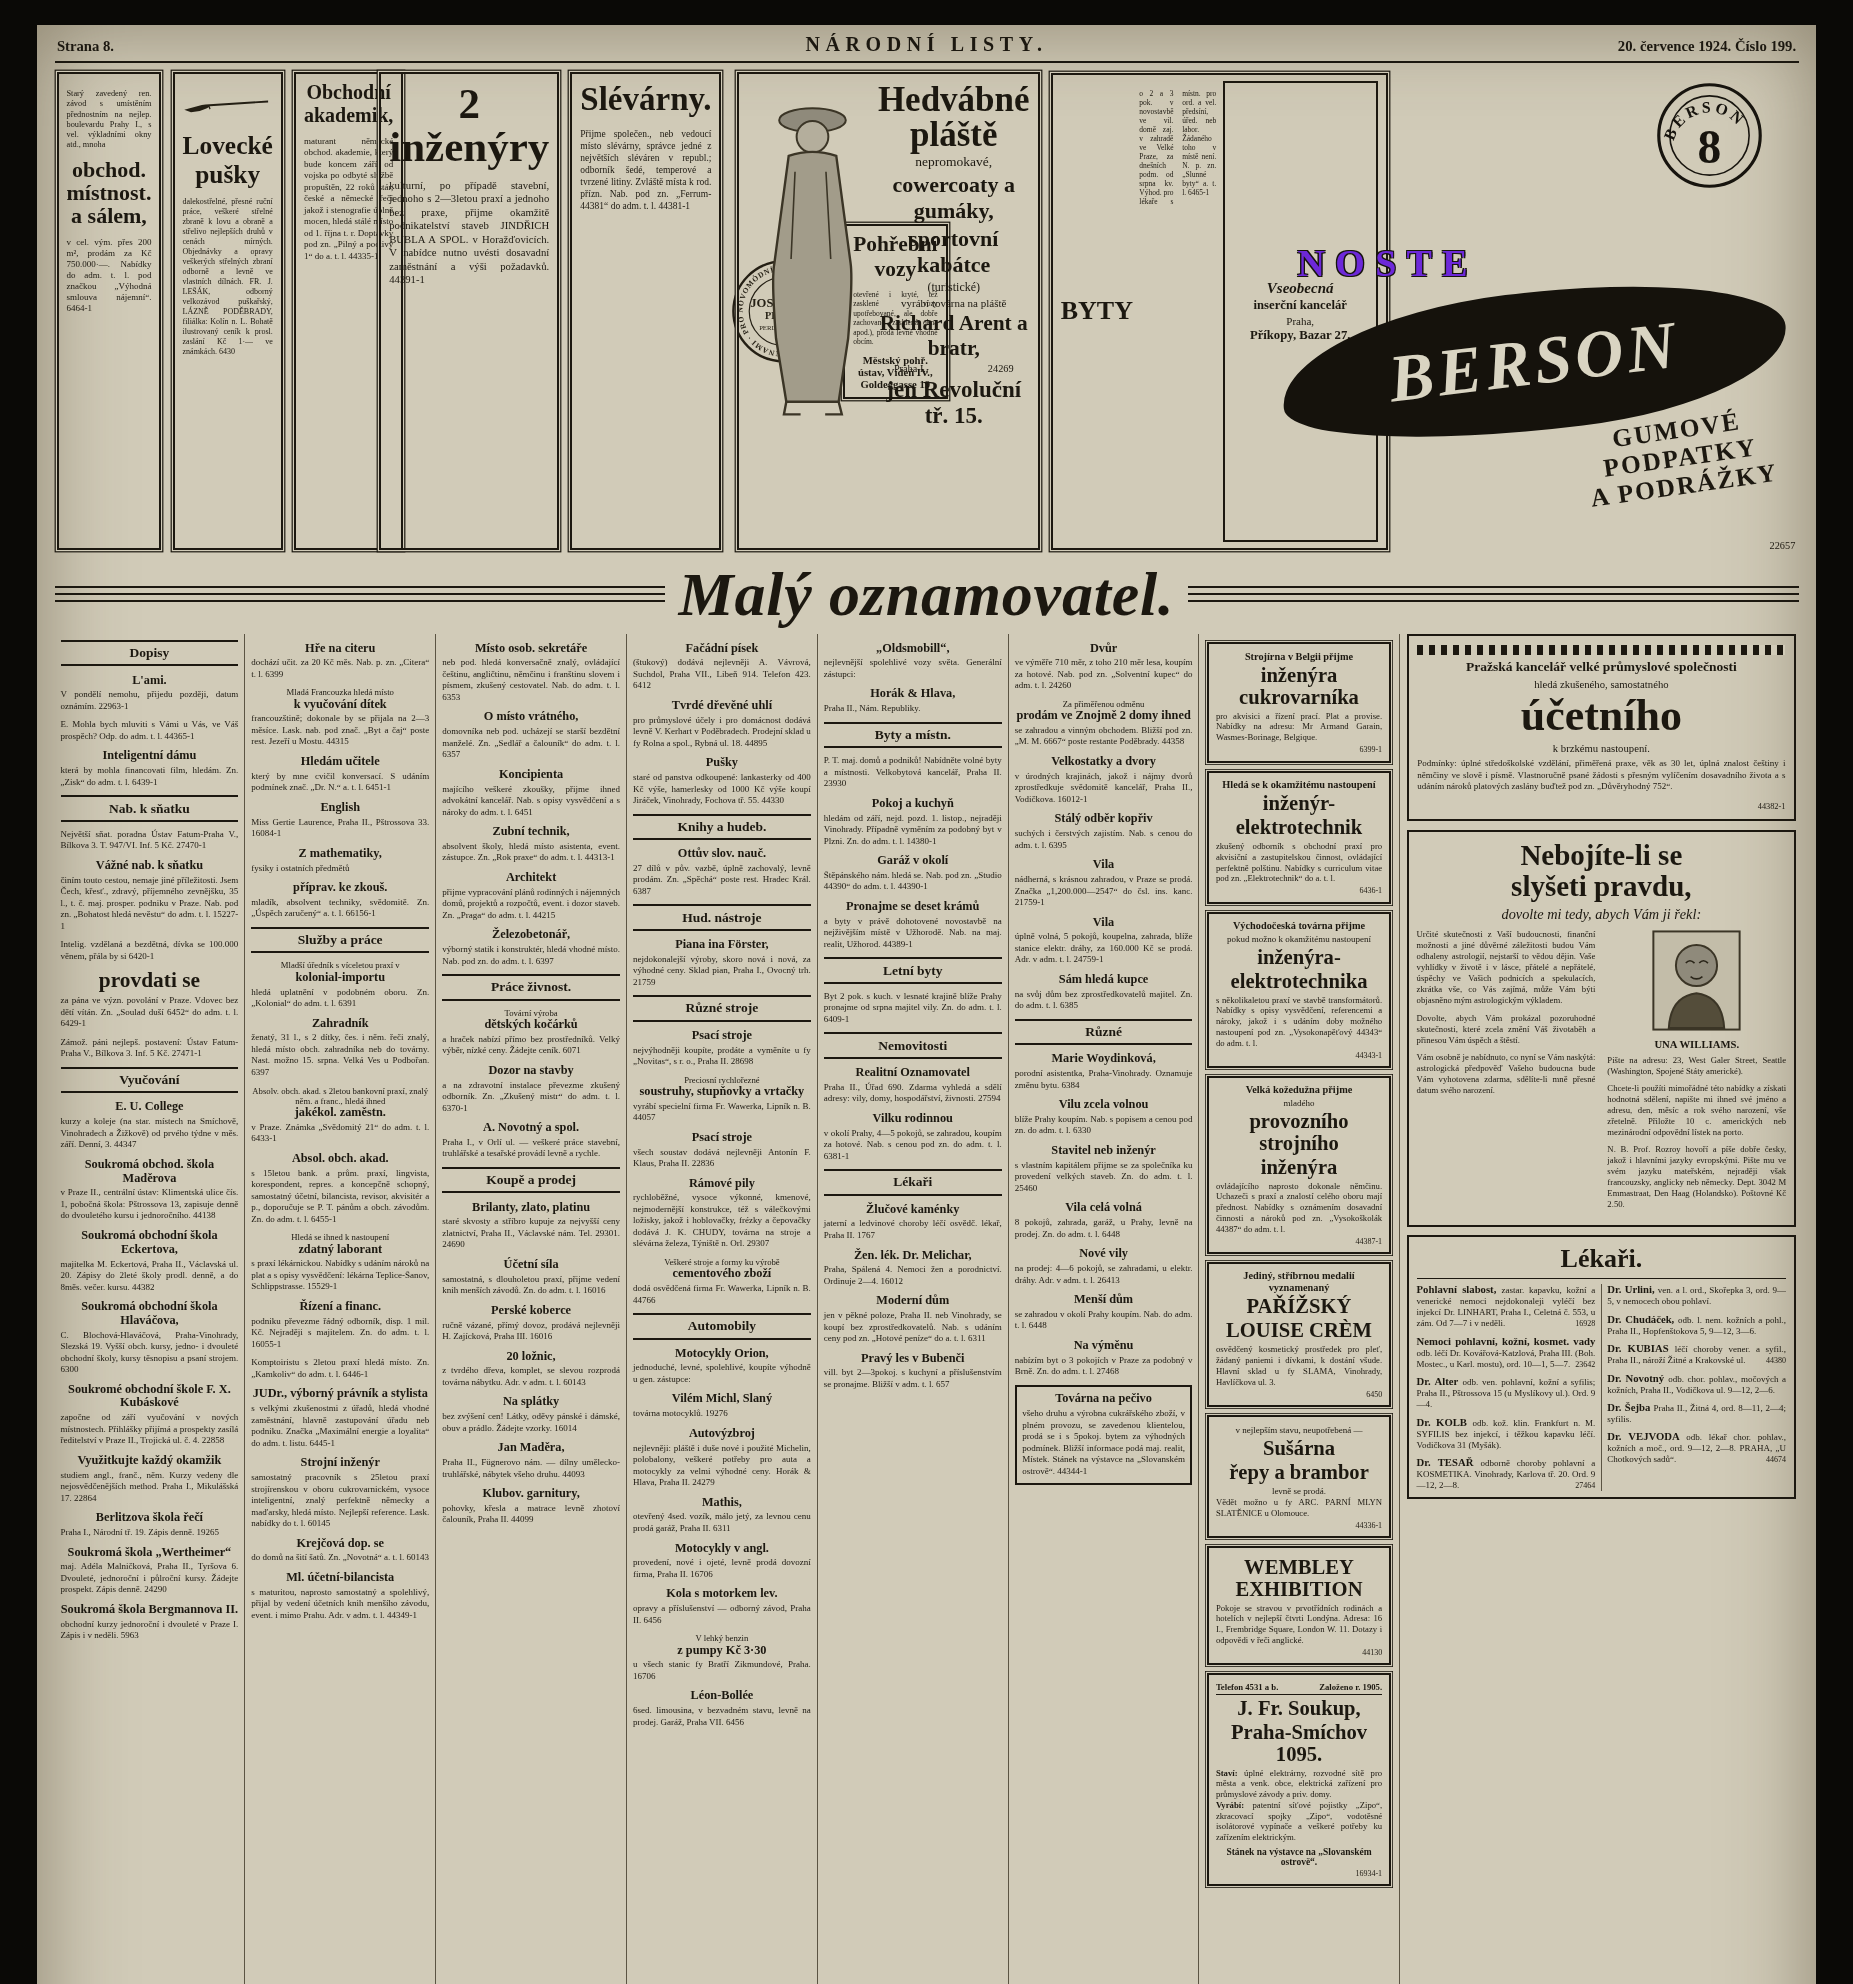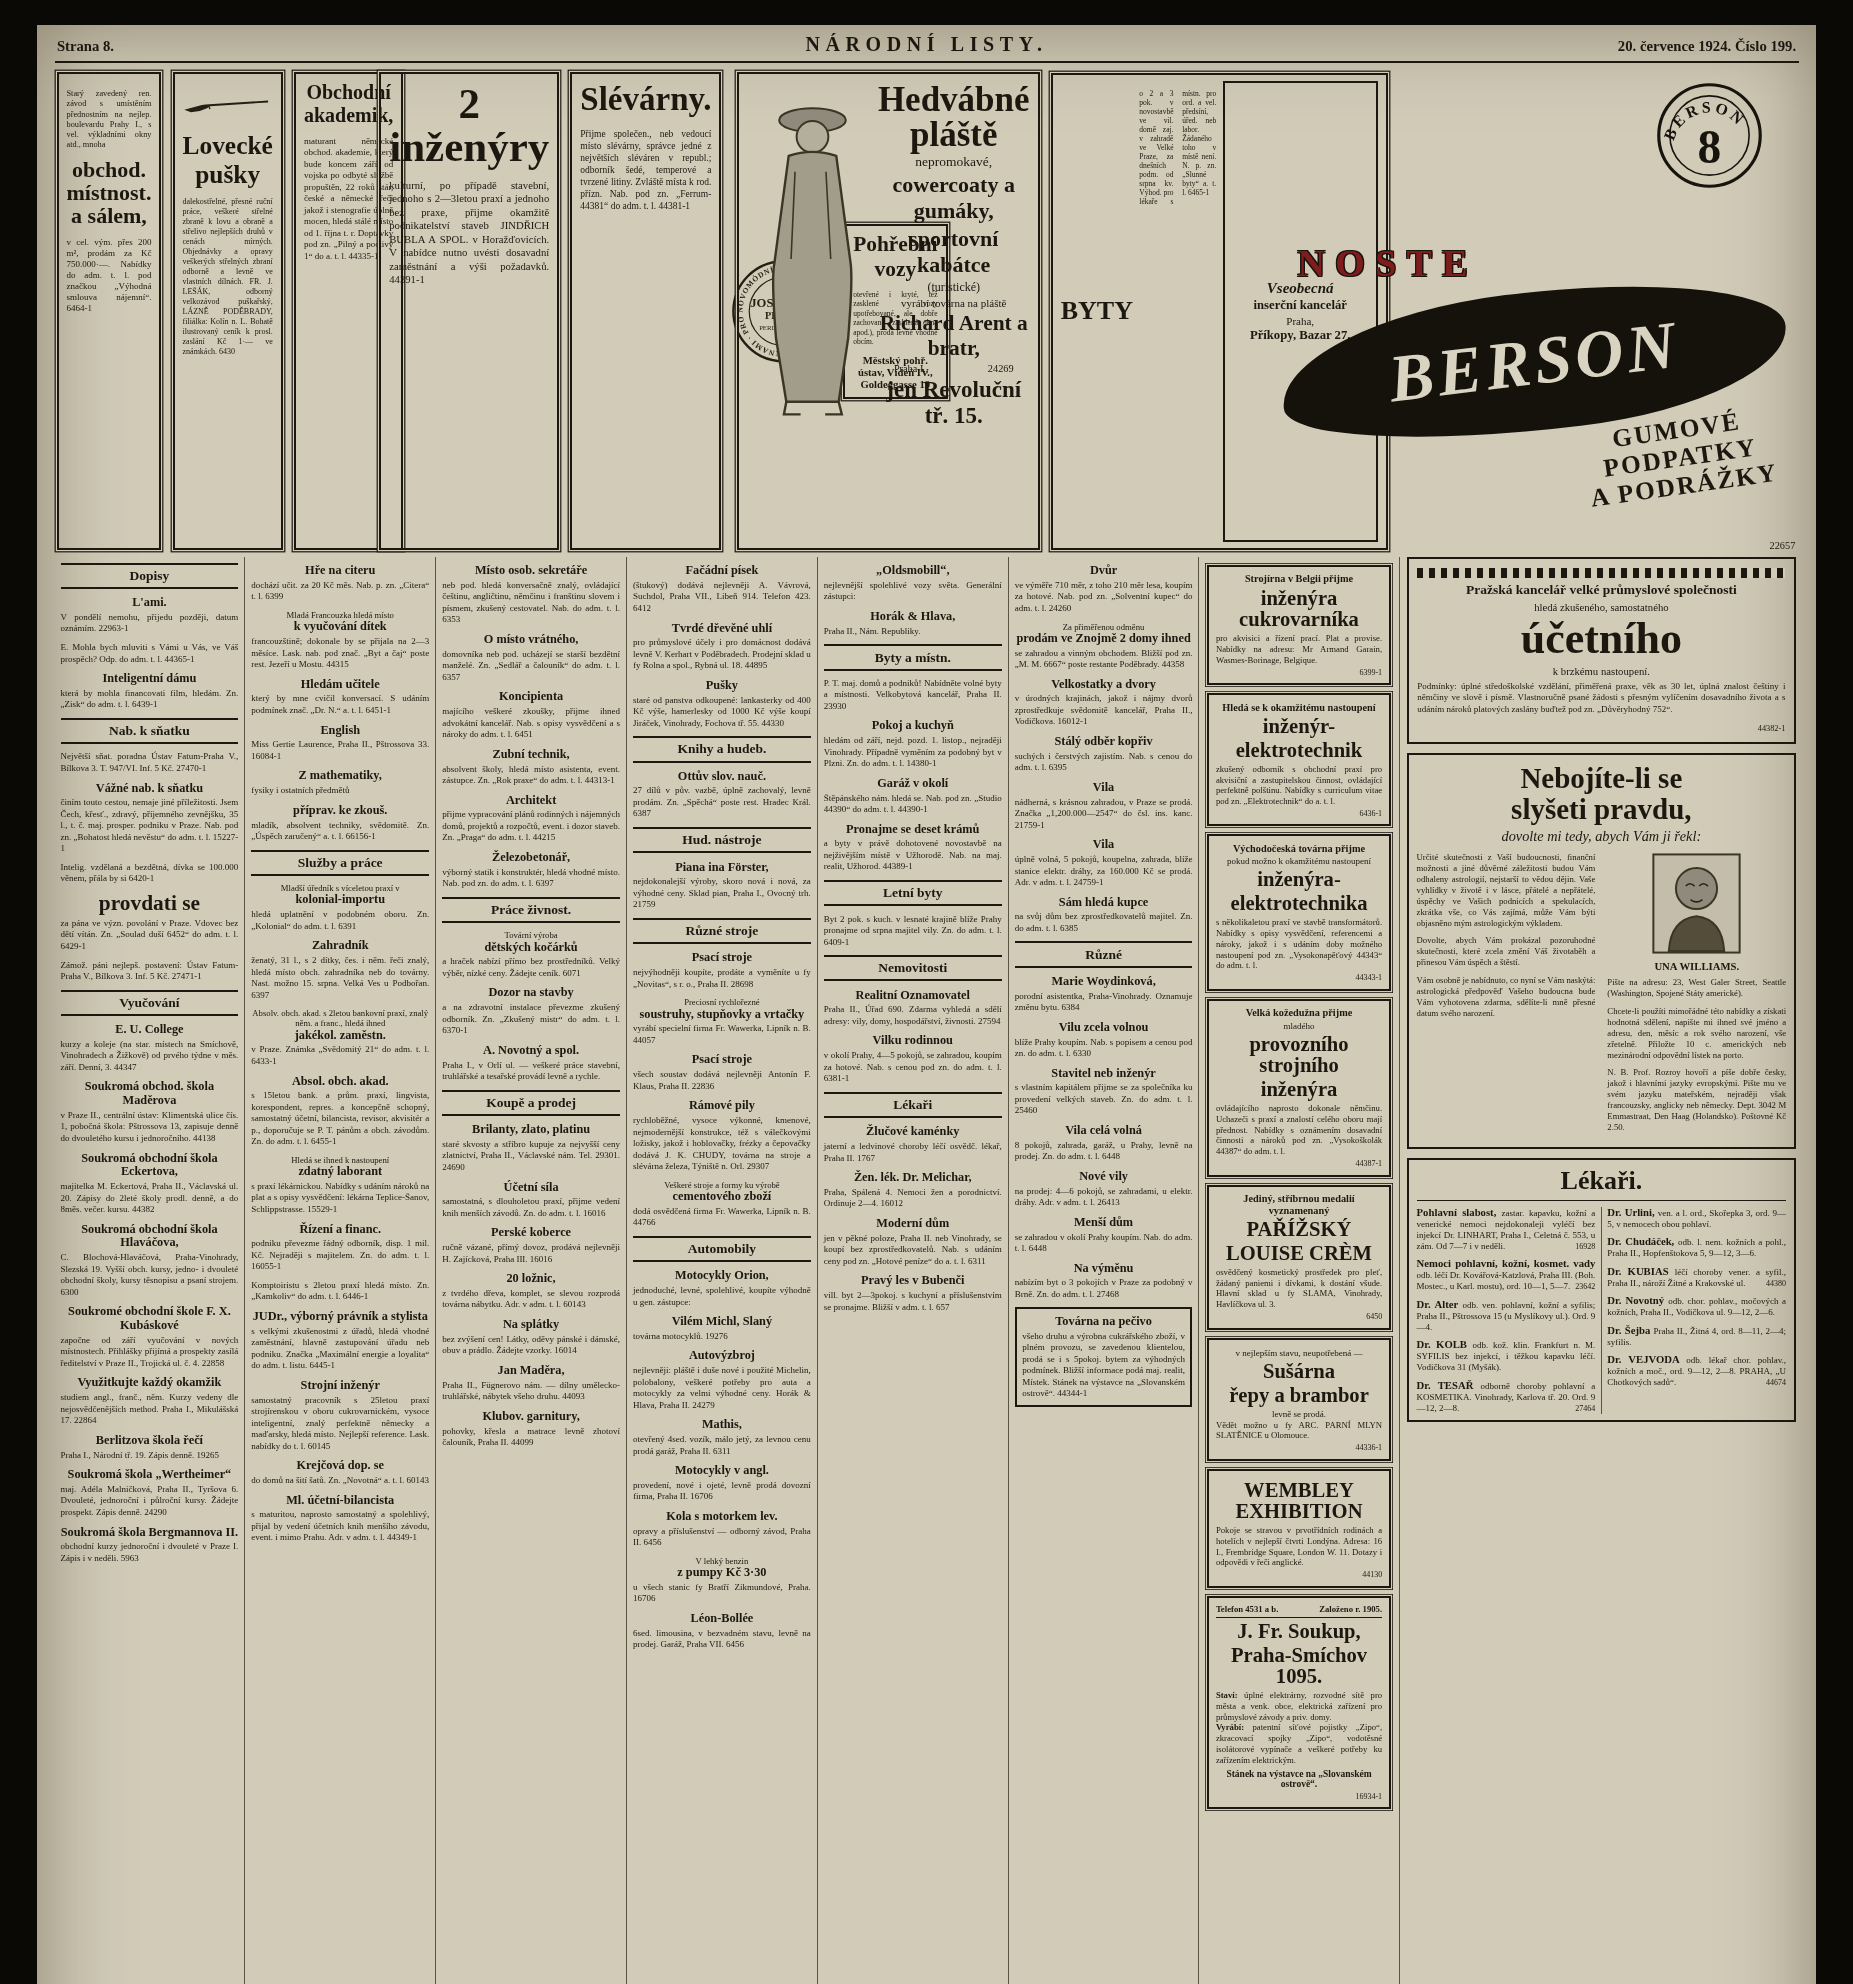--- a/index.html
+++ b/index.html
@@ -51,21 +51,21 @@
   .flatsrow{display:flex;gap:6.4px;align-items:stretch;margin-top:2.4px;}
   .flats-title{font-size:26px;font-weight:bold;align-self:center;}
   .flats-body{flex:1;font-size:7.5px;line-height:9px;column-count:2;column-gap:8.7px;}
   .agency{width:147px;border:2px double #1c1810;padding:2px;text-align:center;display:flex;flex-direction:column;justify-content:center;gap:1.6px;}
   .ag1{font-size:15px;font-weight:bold;font-style:italic;}
   .ag2{font-size:12.7px;font-weight:bold;}
   .ag3{font-size:11px;}
   .ag4{font-size:12.7px;font-weight:bold;}
   
   .noste{position:absolute;top:171px;left:28px;font-size:38px;font-weight:bold;letter-spacing:10.3px;
-         color:#7f1d1d;text-shadow:1.2px 1.2px 0 #17140e,-1.2px -1.2px 0 #17140e,1.2px -1.2px 0 #17140e,-1.2px 1.2px 0 #17140e;}
+         color:#6d28d9;text-shadow:1.2px 1.2px 0 #17140e,-1.2px -1.2px 0 #17140e,1.2px -1.2px 0 #17140e,-1.2px 1.2px 0 #17140e;}
   .roundel{position:absolute;top:12px;right:36px;}
   .blob{position:absolute;top:222px;left:10.3px;right:10.3px;height:139px;background:#15120c;
         border-radius:46% 54% 42% 58% / 62% 46% 54% 38%;transform:rotate(-7deg);
         display:flex;align-items:center;justify-content:center;}
   .blob span{color:#d9d4c2;font-size:67px;font-weight:bold;font-style:italic;letter-spacing:4px;}
   .bsubs{position:absolute;bottom:52px;right:24px;transform:rotate(-8deg);text-align:center;line-height:1.1;}
   .bsub{font-size:25.4px;font-weight:bold;letter-spacing:2px;}
   .bcode{position:absolute;bottom:1.6px;right:3.2px;font-size:10.3px;}
 
   
@@ -246,20 +246,25 @@
         </div>
         <div class="bsubs">
           <div class="bsub">GUMOVÉ</div>
           <div class="bsub">PODPATKY</div>
           <div class="bsub">A PODRÁŽKY</div>
         </div>
         <div class="bcode">22657</div>
       </div>
     </div>
 
+    <div class="banner">
+      <div class="rule3"></div>
+      <div class="banner-title">Malý oznamovatel.</div>
+      <div class="rule3"></div>
+    </div>
 
     <div class="classifieds">
       <div class="cols" id="cols">
           <div class="col">
             <div class="sec">Dopisy</div>
             <div class="item">
               <div class="h">L'ami.</div>
               <p>V pondělí nemohu, přijedu později, datum oznámím. 22963-1</p>
             </div>
             <div class="item">

